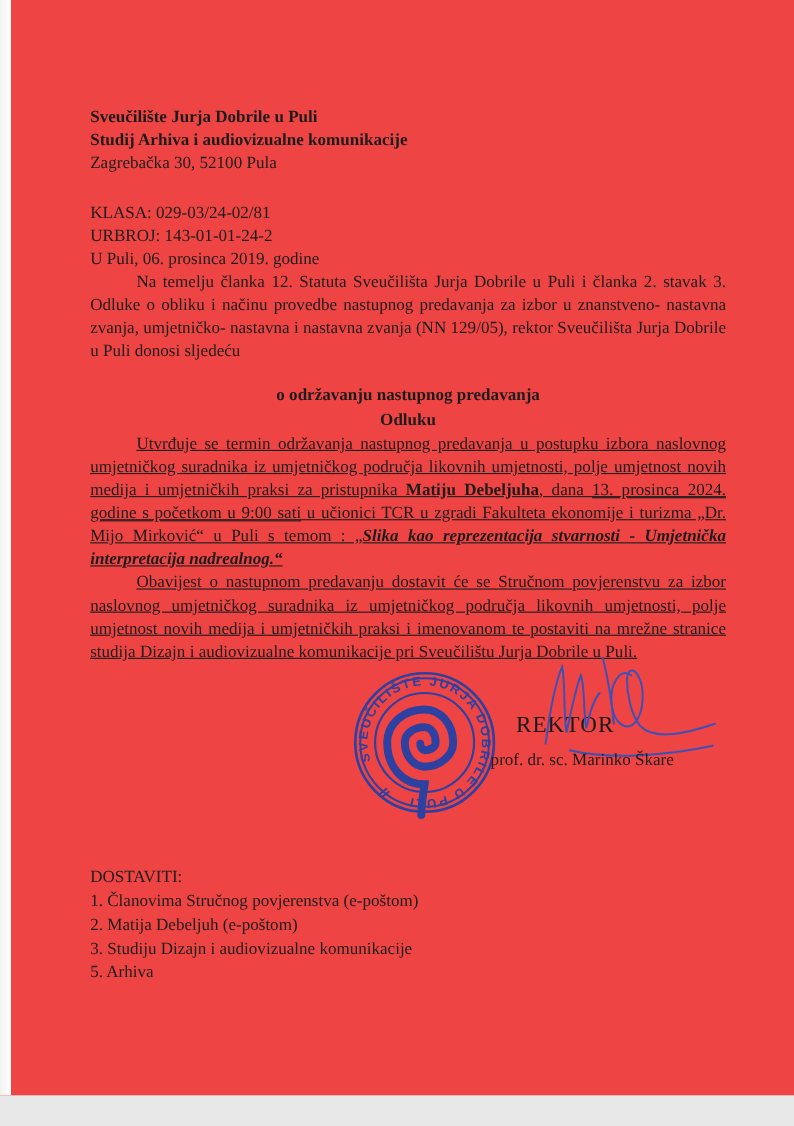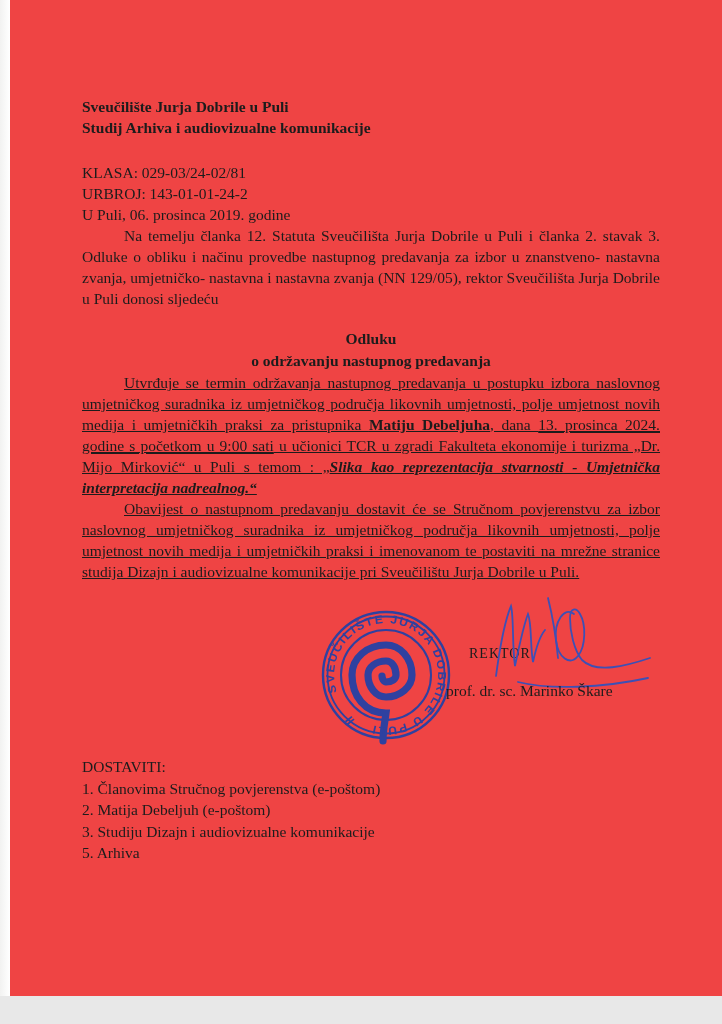--- a/index.html
+++ b/index.html
@@ -38,56 +38,57 @@
   }
   .title-block div{line-height:22px;}
   .u{text-decoration:underline;text-underline-offset:2px;}
   .b{font-weight:700;}
   .bi{font-weight:700;font-style:italic;}
   
   .stamp-svg{position:absolute;left:313px;top:605px;}
   .sig-svg{position:absolute;left:478px;top:594px;}
   .rektor{
     position:absolute;left:469px;top:646px;
-    font-size:14px;letter-spacing:1px;
+    font-size:21px;letter-spacing:1px;
   }
   .signatory{
     position:absolute;left:446px;top:682px;
     font-size:15.5px;white-space:nowrap;
   }
   .distribution{
-    position:absolute;left:82px;top:756px;
+    position:absolute;left:82px;top:787px;
     font-size:15.5px;line-height:21.5px;
   }
   .distribution div{white-space:nowrap;}
 </style>
 </head>
 <body>
 
 <div class="sheet">
   <div class="edge-shade"></div>
 
   <div class="content">
 
     <div class="letterhead">
       <div class="lh-bold">Sveučilište Jurja Dobrile u Puli</div>
       <div class="lh-bold">Studij Arhiva i audiovizualne komunikacije</div>
+      <div>Zagrebačka 30, 52100 Pula</div>
     </div>
 
     <div class="refs">
       <div>KLASA: 029-03/24-02/81</div>
       <div>URBROJ: 143-01-01-24-2</div>
       <div>U Puli, 06. prosinca 2019. godine</div>
     </div>
 
     <p class="body-par par-gap1">Na temelju članka 12. Statuta Sveučilišta Jurja Dobrile u Puli i članka 2. stavak 3. Odluke o obliku i načinu provedbe nastupnog predavanja za izbor u znanstveno- nastavna zvanja, umjetničko- nastavna i nastavna zvanja (NN 129/05), rektor Sveučilišta Jurja Dobrile u Puli donosi sljedeću</p>
 
     <div class="title-block">
+      <div>o održavanju nastupnog predavanja</div>
       <div>Odluku</div>
-      <div>o održavanju nastupnog predavanja</div>
     </div>
 
     <p class="body-par par-gap"><span>Utvrđuje se termin održavanja nastupnog predavanja u postupku izbora naslovnog umjetničkog suradnika iz umjetničkog područja likovnih umjetnosti, polje umjetnost novih medija i umjetničkih praksi za pristupnika </span><span class="b">Matiju Debeljuha</span><span>, dana </span><span class="u">13. prosinca 2024. godine s početkom u 9:00 sati</span><span> u učionici TCR u zgradi Fakulteta ekonomije i turizma „Dr. Mijo Mirković“ u Puli s temom : „</span><span class="bi">Slika kao reprezentacija stvarnosti - Umjetnička interpretacija nadrealnog.“</span></p>
 
     <p class="body-par par-gap">Obavijest o nastupnom predavanju dostavit će se Stručnom povjerenstvu za izbor naslovnog umjetničkog suradnika iz umjetničkog područja likovnih umjetnosti, polje umjetnost novih medija i umjetničkih praksi i imenovanom te postaviti na mrežne stranice studija Dizajn i audiovizualne komunikacije pri Sveučilištu Jurja Dobrile u Puli.</p>
   </div>
 
   <svg class="stamp-svg" width="146" height="146" viewBox="-73 -70 146 146">
     <g stroke="#2f41a0" fill="none">
       <circle cx="0" cy="0" r="63" stroke-width="2.4"></circle>

